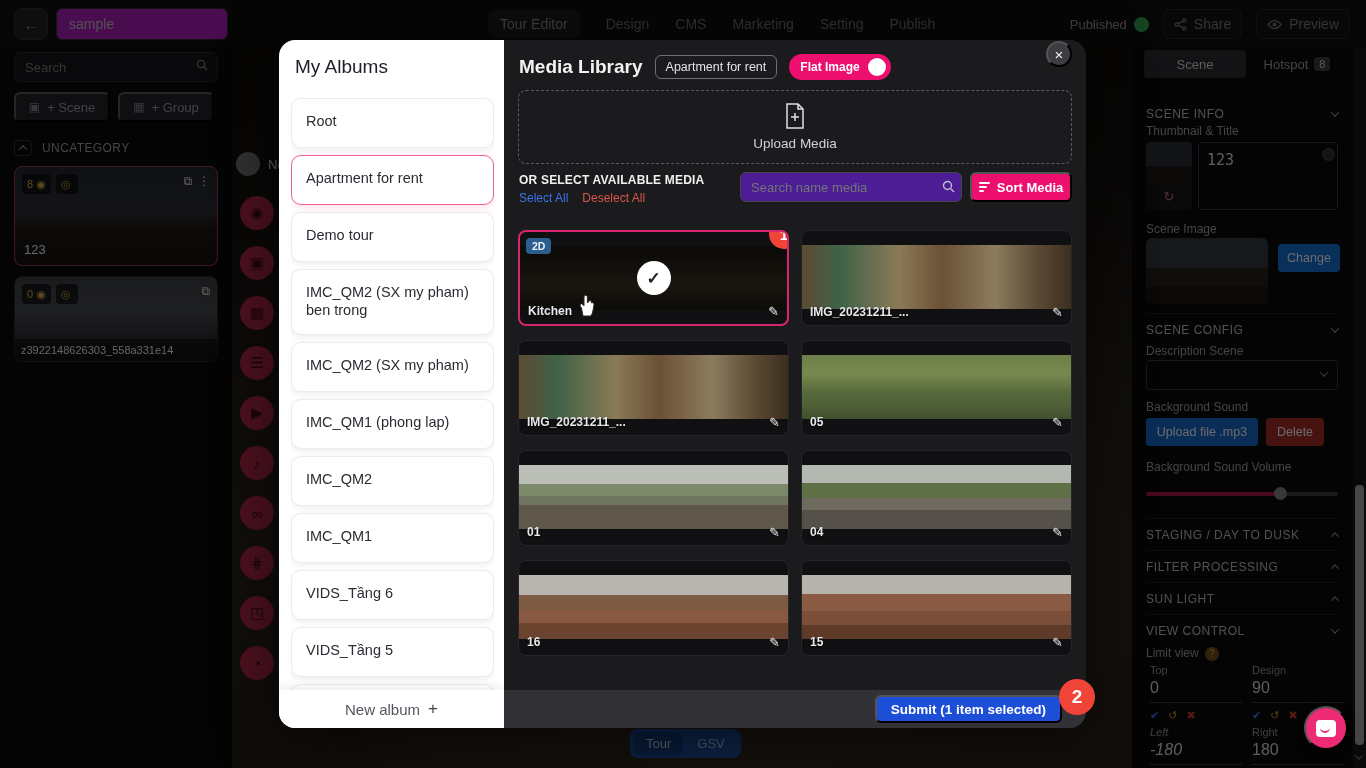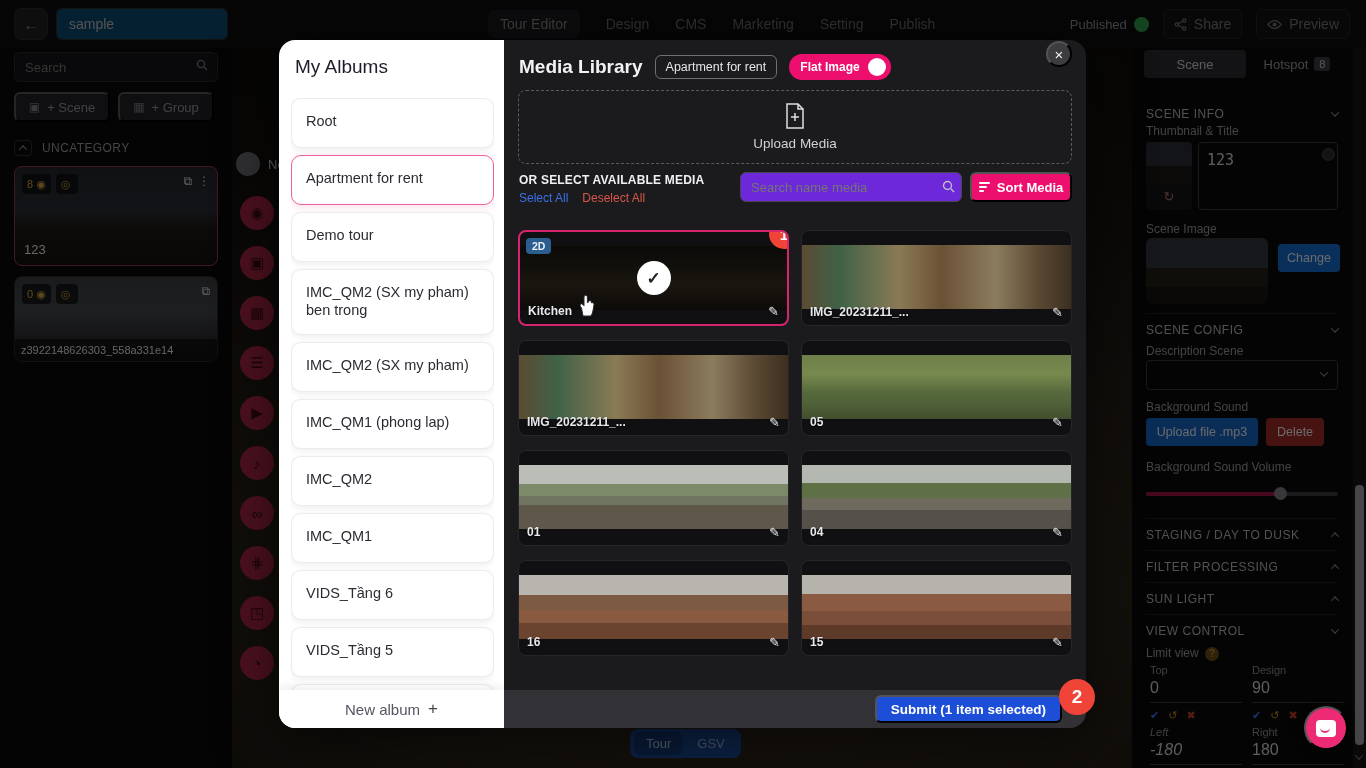--- a/index.html
+++ b/index.html
@@ -5,21 +5,21 @@
   * { margin:0; padding:0; box-sizing:border-box; }
   html,body { width:1366px; height:768px; overflow:hidden; background:#000; }
   body { font-family:"Liberation Sans", sans-serif; }
   .stage { position:relative; width:1366px; height:768px; overflow:hidden; background:#0d0c0a; }
 
   
   .canvas-bg { position:absolute; left:232px; top:48px; right:214px; bottom:0;
     background:radial-gradient(120% 90% at 55% 75%, #3a2d20 0%, #2b241b 35%, #171310 70%, #0c0b09 100%); }
   .topbar { position:absolute; left:0; top:0; width:1366px; height:48px; background:#0e0e10; display:flex; align-items:center; }
   .back-btn { position:absolute; left:14px; top:8px; width:34px; height:32px; background:#1f1f23; border:1px solid #2c2c30; border-radius:8px; color:#8a8a8e; font-size:15px; display:flex; align-items:center; justify-content:center; }
-  .proj-field { position:absolute; left:56px; top:8px; width:172px; height:32px; background:#0c4a6e; border:1px solid #2a2a2e; border-radius:6px; color:#b8b8bc; font-size:14px; padding:0 12px; }
+  .proj-field { position:absolute; left:56px; top:8px; width:172px; height:32px; background:#a21caf; border:1px solid #2a2a2e; border-radius:6px; color:#b8b8bc; font-size:14px; padding:0 12px; }
   .nav { position:absolute; left:488px; top:0; height:48px; display:flex; align-items:center; gap:26px; }
   .nav-item { color:#6f6f75; font-size:14px; white-space:nowrap; }
   .nav-item.active { background:#1b1b1f; border-radius:6px; padding:6px 12px; color:#8a8a90; }
   .top-right { position:absolute; right:16px; top:0; height:48px; display:flex; align-items:center; gap:14px; }
   .pub-pill { display:flex; align-items:center; gap:7px; color:#8f8f95; font-size:13px; }
   .green-dot { width:15px; height:15px; border-radius:50%; background:#2e9a47; }
   .tb-btn { display:flex; align-items:center; gap:7px; color:#74747a; font-size:14px; padding:6px 10px; border:1px solid #232327; border-radius:6px; background:#131315; }
 
   
   .left-sb { position:absolute; left:0; top:48px; width:232px; bottom:0; background:#0a0a0c; }
@@ -107,21 +107,21 @@
   .m-chip { border:1px solid #6e6e74; border-radius:6px; color:#e4e4e8; font-size:12.5px; padding:4px 10px; }
   .m-toggle { background:#ed0f6e; border-radius:13px; height:26px; display:flex; align-items:center; gap:8px; padding:0 5px 0 11px; }
   .m-toggle-label { color:#fff; font-size:12px; font-weight:700; }
   .m-knob { width:18px; height:18px; border-radius:50%; background:#fff; }
   .m-close { position:absolute; right:14px; top:1px; width:26px; height:26px; border-radius:50%; background:#3d3d41; color:#f0f0f2; font-size:15px; display:flex; align-items:center; justify-content:center; }
   .upload-box { position:absolute; left:14px; right:14px; top:50px; height:74px; border:1px dashed #5a5a60; border-radius:8px; display:flex; flex-direction:column; align-items:center; justify-content:center; gap:7px; }
   .upload-label { color:#d2d2d6; font-size:13.5px; }
   .or-label { position:absolute; left:15px; top:133px; color:#f0f0f2; font-size:12px; font-weight:700; letter-spacing:.2px; }
   .sel-links { position:absolute; left:15px; top:151px; display:flex; gap:14px; font-size:12px; }
   .link-blue { color:#3b72e8; } .link-red { color:#d9574a; }
-  .m-search { position:absolute; left:236px; top:132px; width:222px; height:30px; background:#6d28d9; border:1px solid #46464c; border-radius:6px; color:#c8c8cc; font-size:13px; padding:0 30px 0 10px; }
+  .m-search { position:absolute; left:236px; top:132px; width:222px; height:30px; background:#4c1d95; border:1px solid #46464c; border-radius:6px; color:#c8c8cc; font-size:13px; padding:0 30px 0 10px; }
   .m-search-ic { position:absolute; left:438px; top:140px; }
   .sort-btn { position:absolute; left:466px; top:132px; width:102px; height:30px; background:#ed0f6e; border-radius:6px; display:flex; align-items:center; justify-content:center; gap:7px; color:#fff; font-size:13px; font-weight:700; }
   .sort-ic { display:flex; flex-direction:column; gap:2px; }
   .sort-ic i { display:block; height:2px; background:#fff; border-radius:1px; }
   .sort-ic i:nth-child(1){width:11px;} .sort-ic i:nth-child(2){width:8px;} .sort-ic i:nth-child(3){width:5px;}
 
   .m-grid { position:absolute; left:14px; right:14px; top:190px; display:grid; grid-template-columns:repeat(2,1fr); gap:14px 12px; }
   .tile { position:relative; height:96px; background:#101012; border-radius:8px; overflow:hidden; border:1px solid #26262a; }
   .tile .pano { position:absolute; left:0; right:0; top:14px; height:64px; }
   .tile-name { position:absolute; left:8px; bottom:6px; color:#e8e8ec; font-size:12px; font-weight:700; text-shadow:0 1px 2px rgba(0,0,0,.8); }

